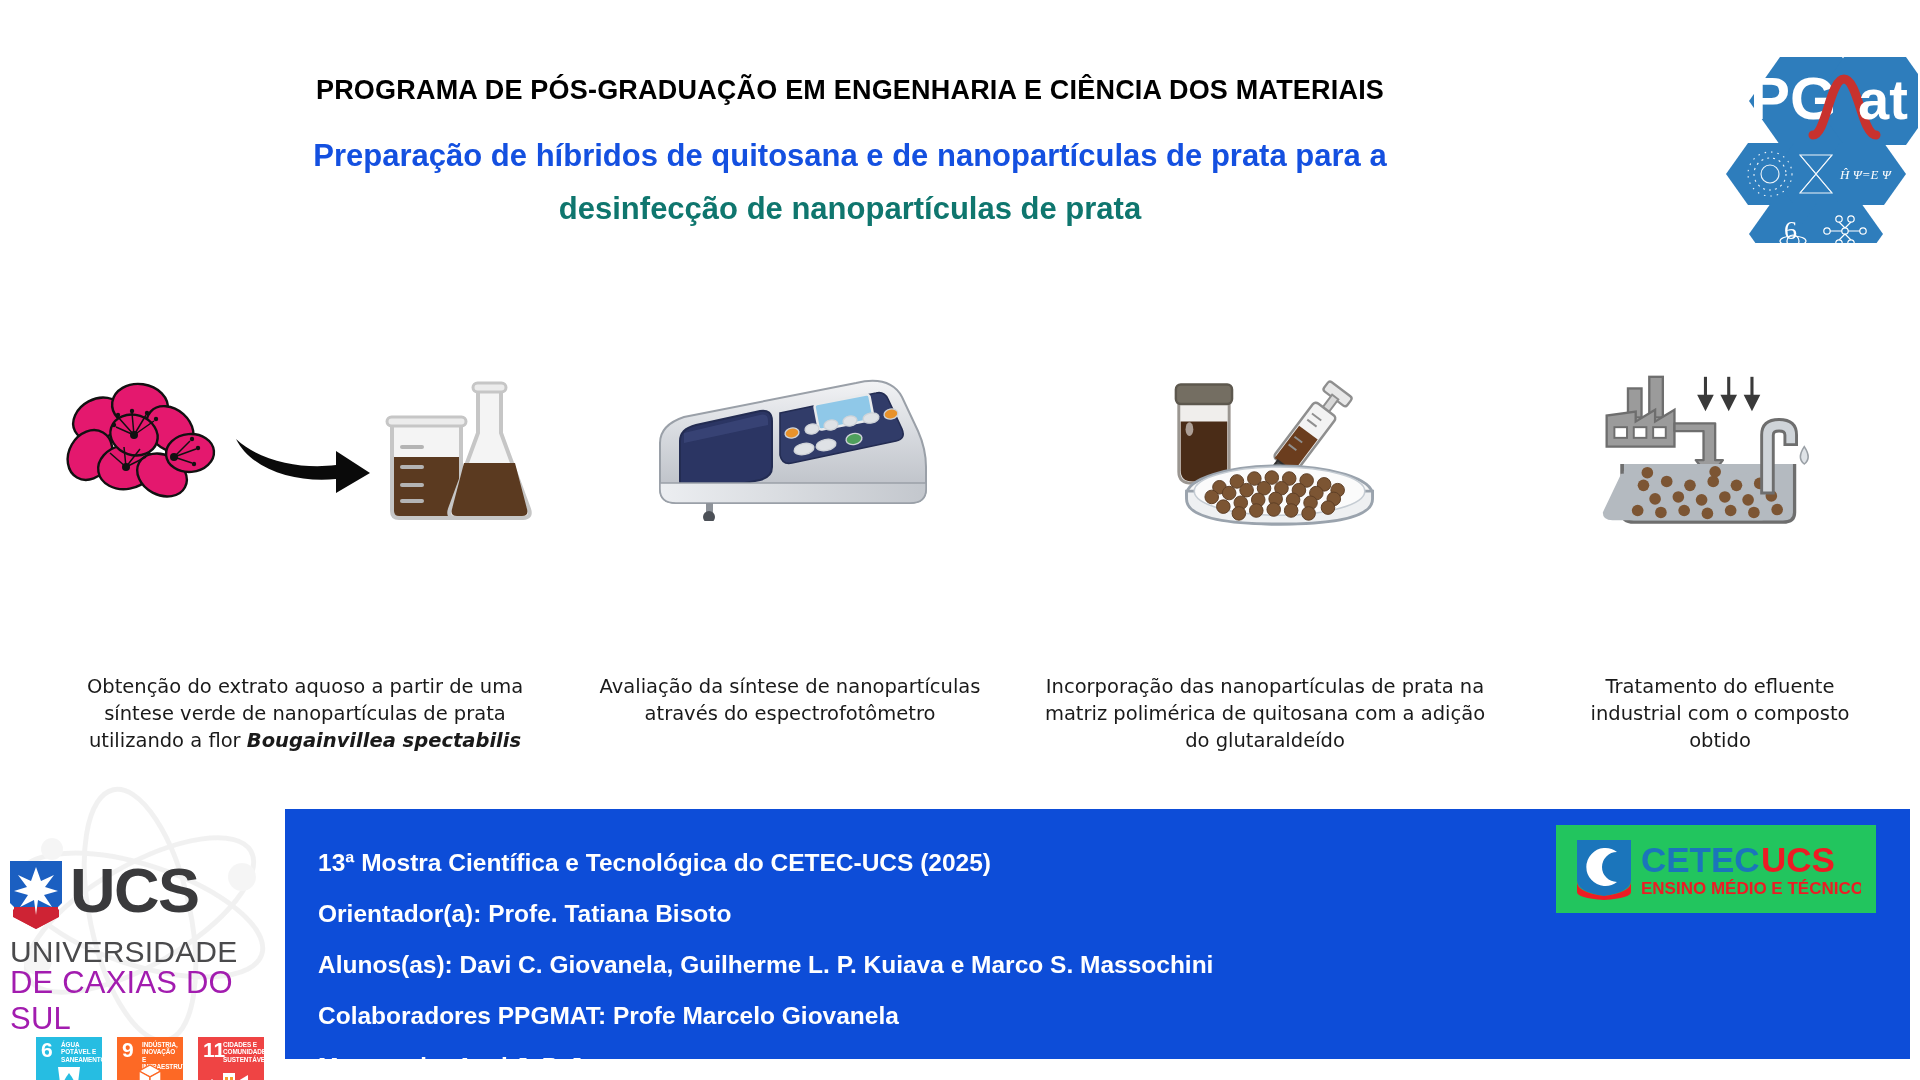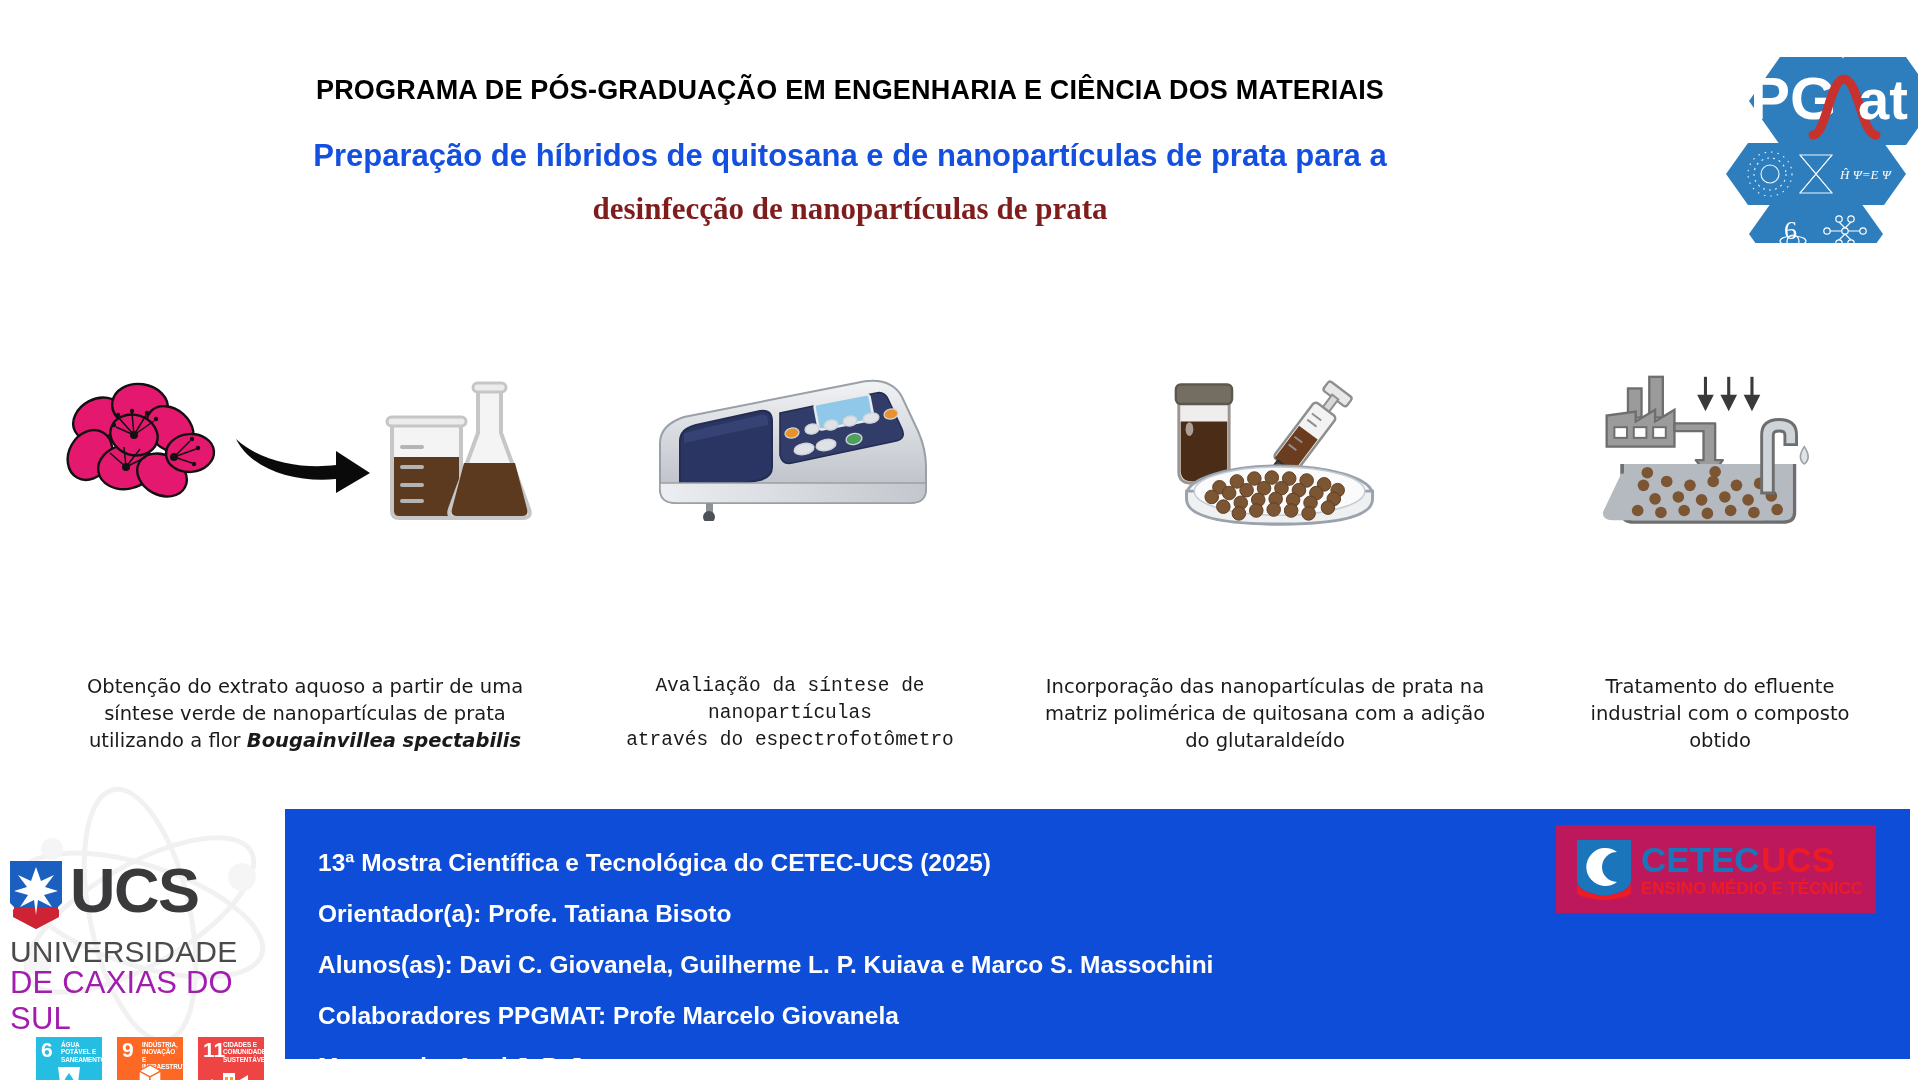--- a/index.html
+++ b/index.html
@@ -20,21 +20,21 @@
   }
   .title-main {
     position: absolute; left: 0; top: 80px; width: 1700px;
     text-align: center;
     font-size: 31px; font-weight: bold; color: #1450E0;
     line-height: 70px;
   }
   .title-line2 {
     position: absolute; left: 0; top: 150px; width: 1700px;
     text-align: center;
-    font-size: 31px; font-weight: bold; color: #7f1d1d; font-family: Liberation Serif, serif;
+    font-size: 31px; font-weight: bold; color: #0f766e;
   }
 
   
   .pgmat-logo { position: absolute; right: 2px; top: 2px; width: 200px; height: 200px; }
 
   
   .steps { position: absolute; left: 0; top: 330px; width: 1920px; height: 360px; }
   .step { position: absolute; text-align: center; }
   .step-art { position: relative; margin: 0 auto; }
   .step-cap {
@@ -42,39 +42,39 @@
     font-size: 19.5px; color: #1a1a1a; line-height: 27px; text-align: center;
   }
   .step-cap i { font-style: italic; font-weight: bold; }
 
   #step1 { left: 40px;   top: 0;  width: 530px; }
   #step2 { left: 580px;  top: 0;  width: 420px; }
   #step3 { left: 1015px; top: 0;  width: 500px; }
   #step4 { left: 1530px; top: 0;  width: 380px; }
 
   #step1 .step-cap { margin-top: 152px; }
-  #step2 .step-cap { margin-top: 152px; font-family: Liberation Mono, monospace; }
+  #step2 .step-cap { margin-top: 152px; }
   #step3 .step-cap { margin-top: 152px; }
   #step4 .step-cap { margin-top: 152px; }
 
   
   .footer-box {
     position: absolute; left: 285px; top: 768px; width: 1625px; height: 250px;
     background: #0D4DD8;
   }
   .footer-lines {
     position: absolute; left: 33px; top: 28px; width: 1230px;
     color: #ffffff; font-size: 24.5px; font-weight: bold;
     line-height: 51px;
   }
   .footer-lines div { white-space: nowrap; }
 
   .cetec-card {
     position: absolute; right: 34px; top: 16px;
-    width: 320px; height: 88px; background: #be185d;
+    width: 320px; height: 88px; background: #22c55e;
     display: flex; align-items: center; justify-content: center;
   }
 
   
   .ucs-block { position: absolute; left: 0px; top: 748px; width: 290px; height: 332px; }
   .ucs-water { position: absolute; left: -10px; top: -4px; opacity: .6; }
   .ucs-main  { position: absolute; left: 8px; top: 70px; display: flex; align-items: flex-start; }
   .ucs-shield { width: 56px; height: 72px; }
   .ucs-word   { font-family:"Liberation Sans", sans-serif; font-weight: bold;
                 font-size: 63px; color: #3A3A3C; line-height: 62px; margin-left: 6px; letter-spacing: -1.5px;}

